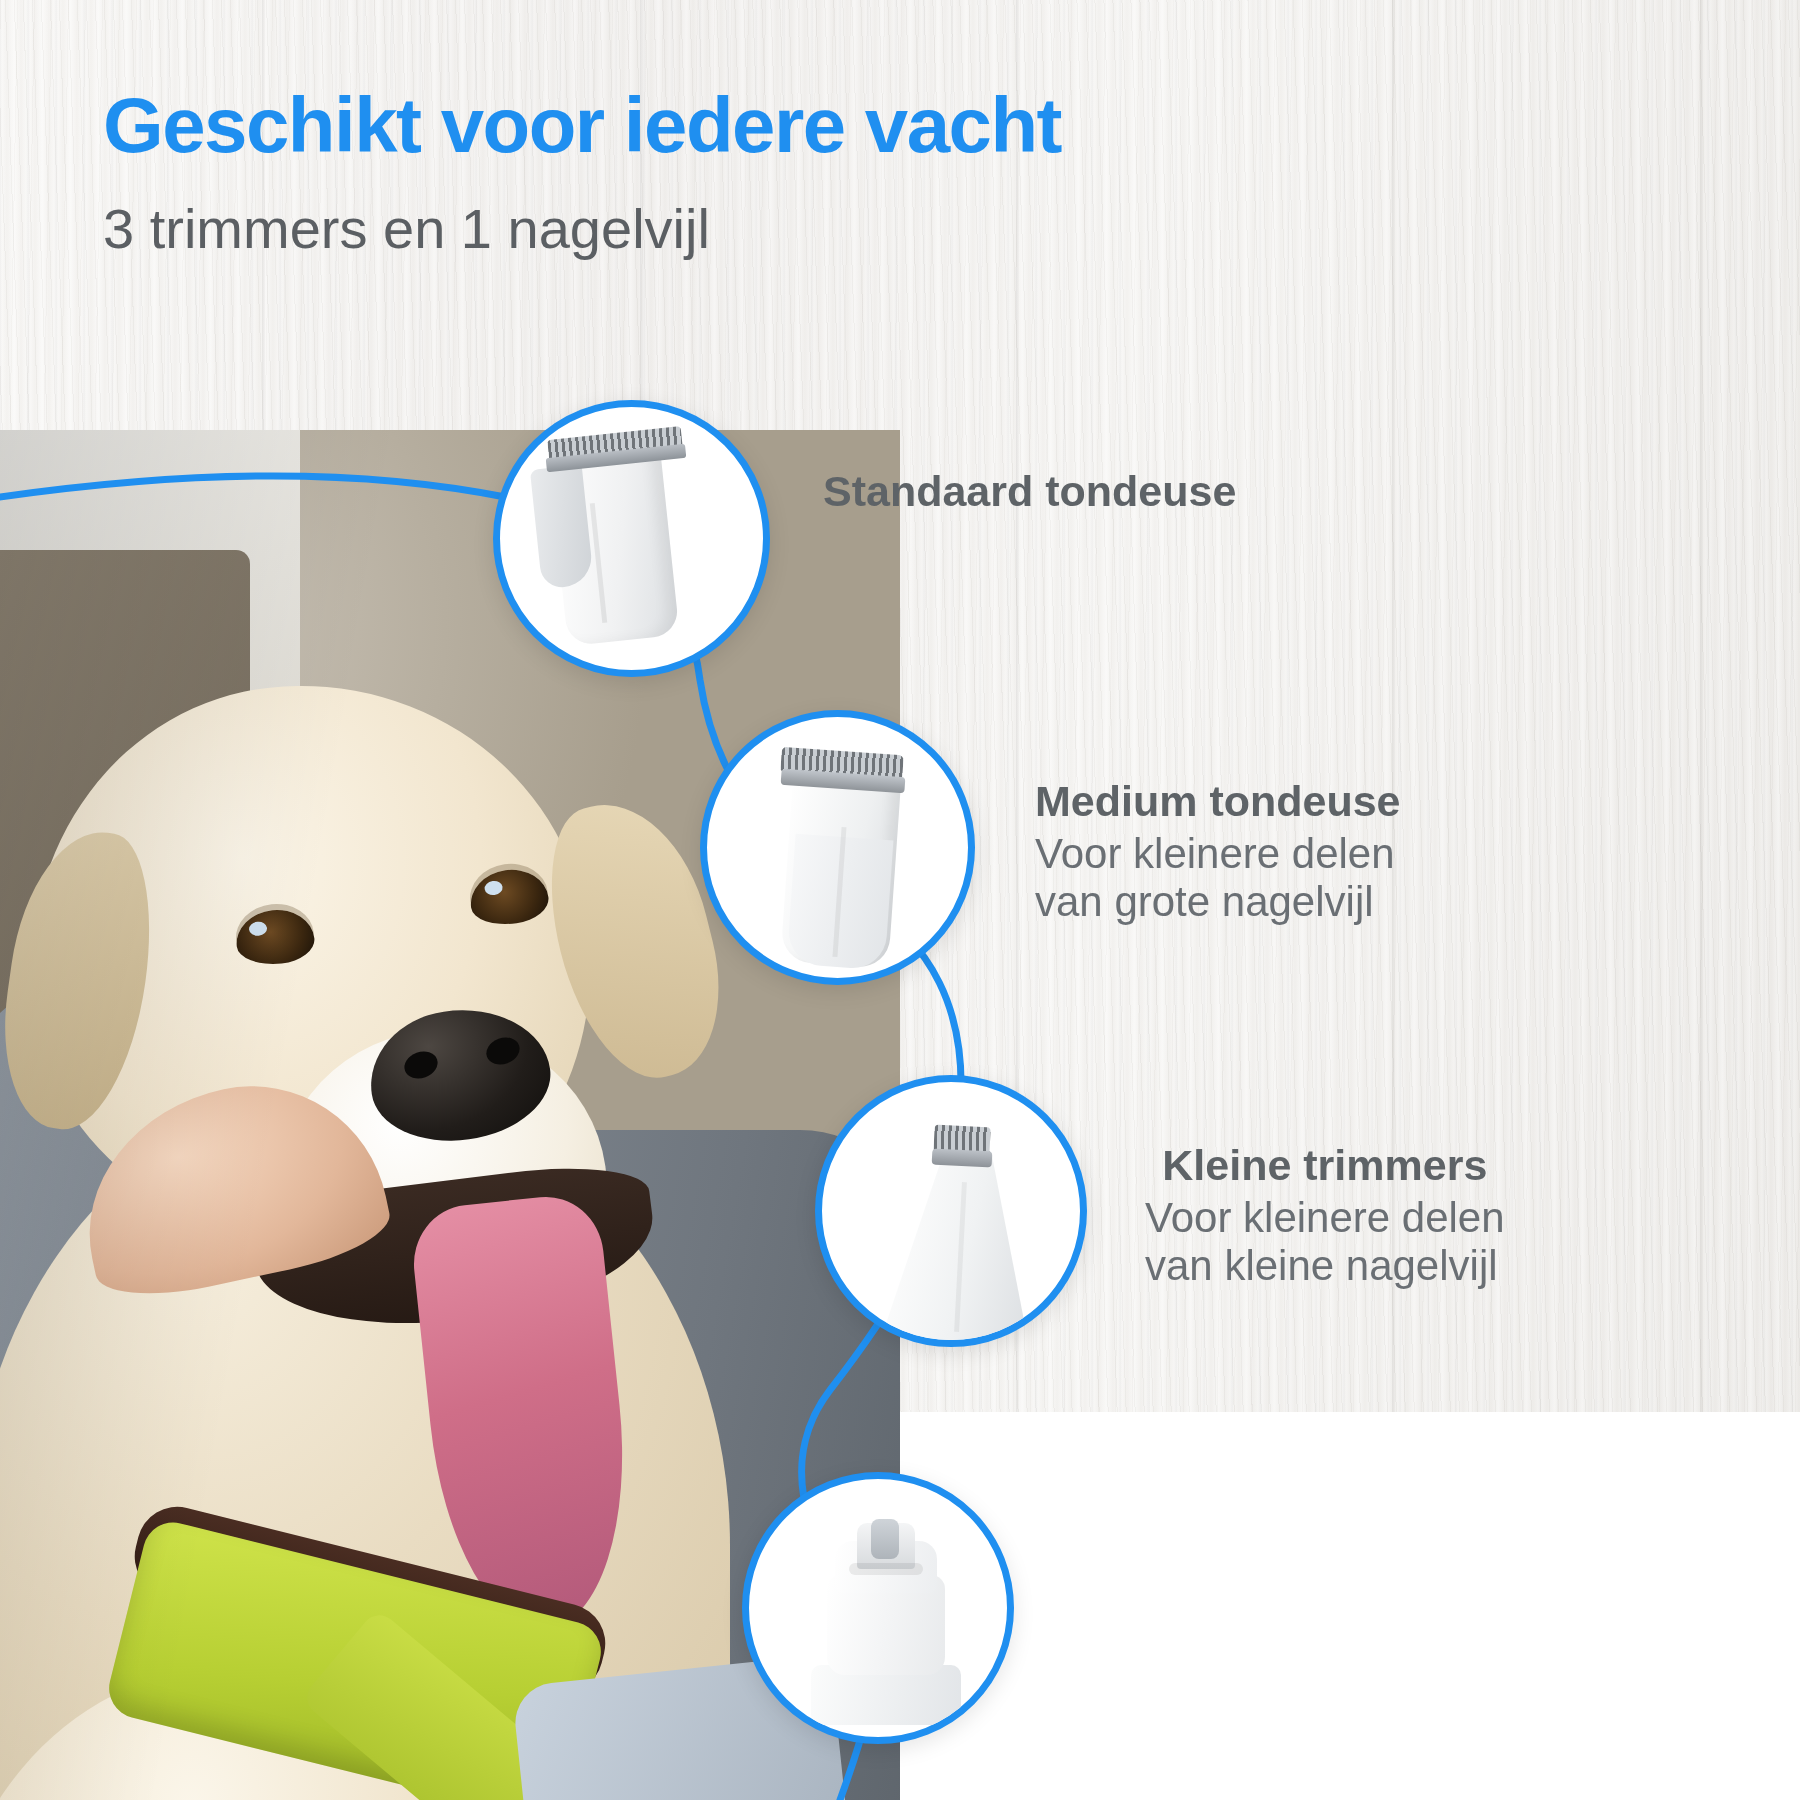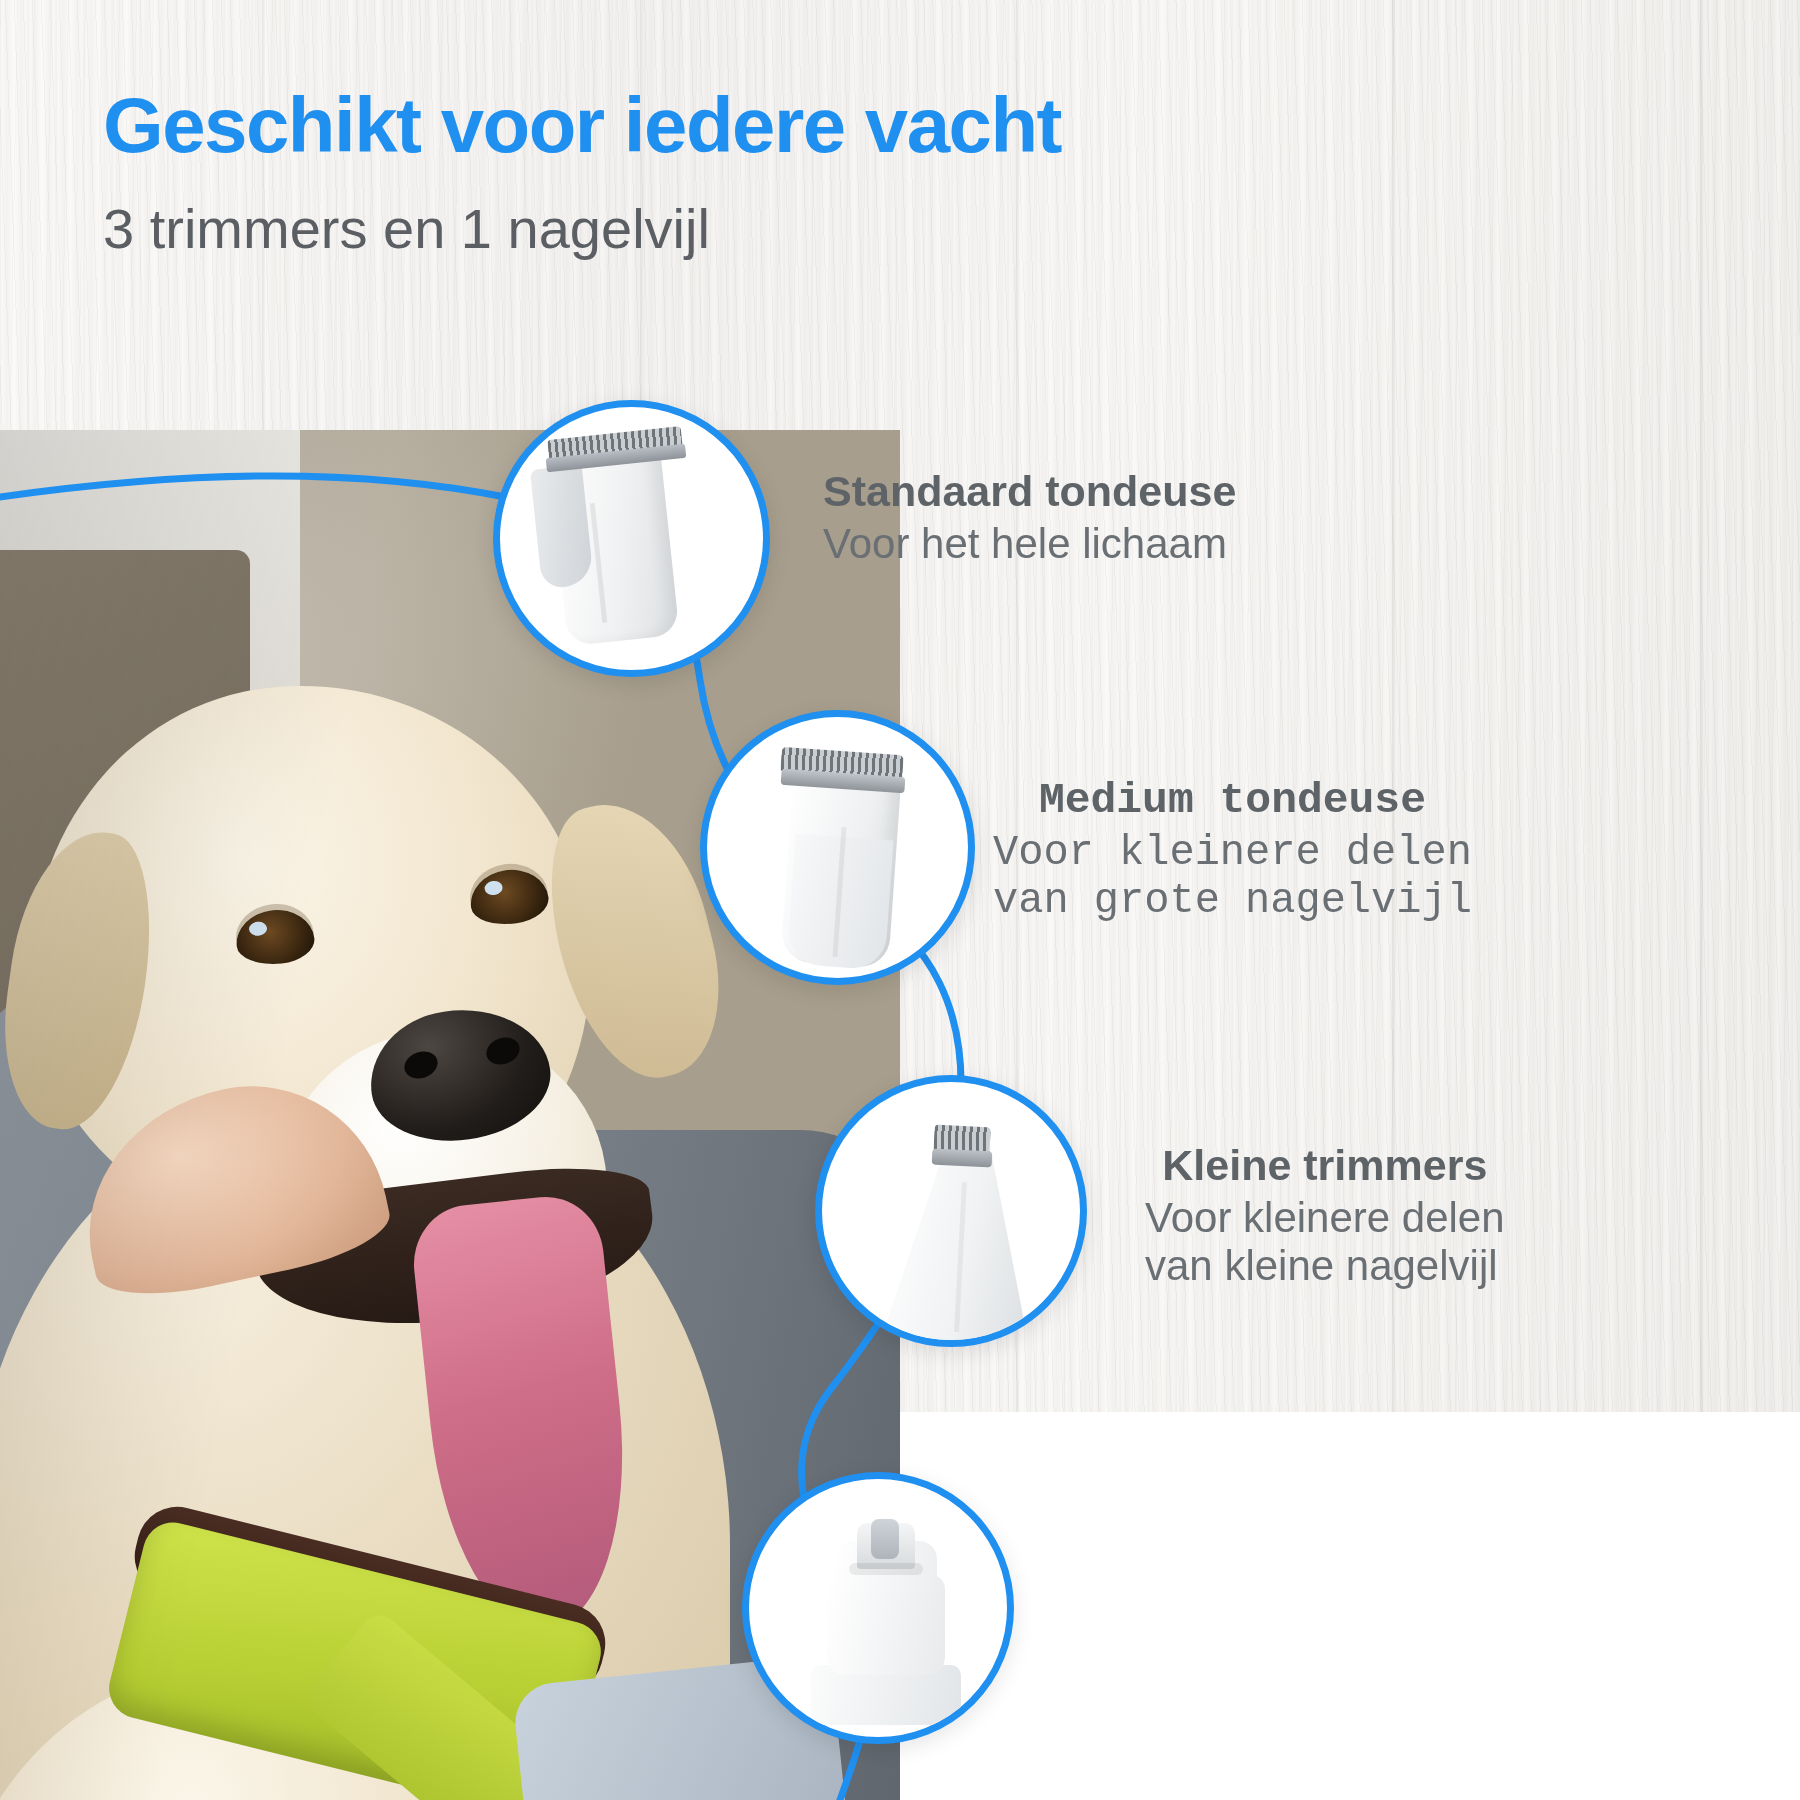--- a/index.html
+++ b/index.html
@@ -313,43 +313,40 @@
            border-radius:4px; transform:rotate(-6deg);"></div>
       <div class="dev" style="left:46px; top:44px; width:140px; height:14px;
            background:linear-gradient(180deg,#b9bec4,#8d9399); border-radius:3px; transform:rotate(-6deg);"></div>
 
       <div class="dev" style="left:96px; top:96px; width:5px; height:120px;
            background:rgba(0,0,0,.07); transform:rotate(-6deg);"></div>
     </div>
   </div>
   <div class="label-block" style="left:823px; top:468px;">
     <div class="label-title">Standaard tondeuse</div>
-    <div class="label-desc">
-      <span>Voor het hele lichaam</span>
-    </div>
   </div>
 
   <div class="bubble" style="left:700px; top:710px; width:275px; height:275px;">
     <div class="bubble-inner">
       <div class="dev" style="left:80px; top:52px; width:108px; height:196px;
            background:linear-gradient(100deg,#ffffff 0%,#eef0f1 60%,#d9dcdf 100%);
            border-radius:12px 12px 30px 30px; transform:rotate(4deg);
            box-shadow:inset -9px 0 12px rgba(0,0,0,.06);"></div>
       <div class="dev" style="left:84px; top:120px; width:98px; height:130px;
            background:linear-gradient(100deg,#f7f8f9,#e2e5e8);
            border-radius:0 0 34px 34px; transform:rotate(4deg);"></div>
       <div class="dev metal-teeth" style="left:74px; top:34px; width:122px; height:26px;
            border-radius:5px; transform:rotate(4deg);"></div>
       <div class="dev" style="left:74px; top:56px; width:124px; height:16px;
            background:linear-gradient(180deg,#c0c5cb,#8f9499); border-radius:4px; transform:rotate(4deg);"></div>
       <div class="dev" style="left:130px; top:110px; width:5px; height:130px;
            background:rgba(0,0,0,.06); transform:rotate(4deg);"></div>
     </div>
   </div>
-  <div class="label-block" style="left:993px; top:778px;font-family:Liberation Mono, monospace;">
+  <div class="label-block" style="left:1035px; top:778px;">
     <div class="label-title">Medium tondeuse</div>
     <div class="label-desc">
       <span>Voor kleinere delen</span>
       <span>van grote nagelvijl</span>
     </div>
   </div>
 
   <div class="bubble" style="left:815px; top:1075px; width:272px; height:272px;">
     <div class="bubble-inner">
       <div class="dev" style="left:64px; top:70px; width:148px; height:190px;

